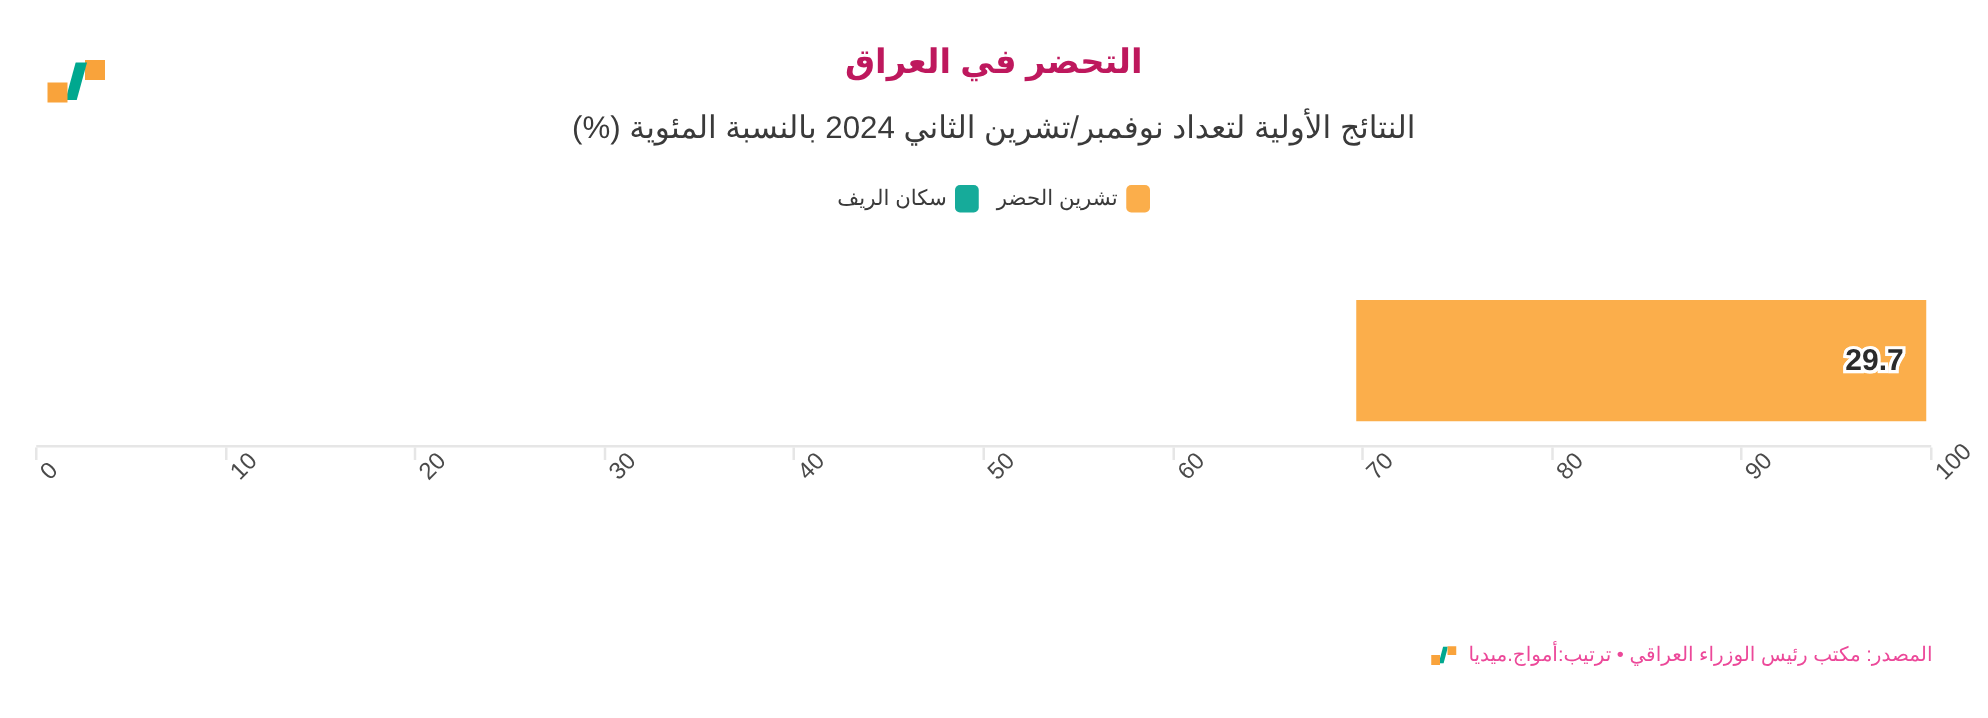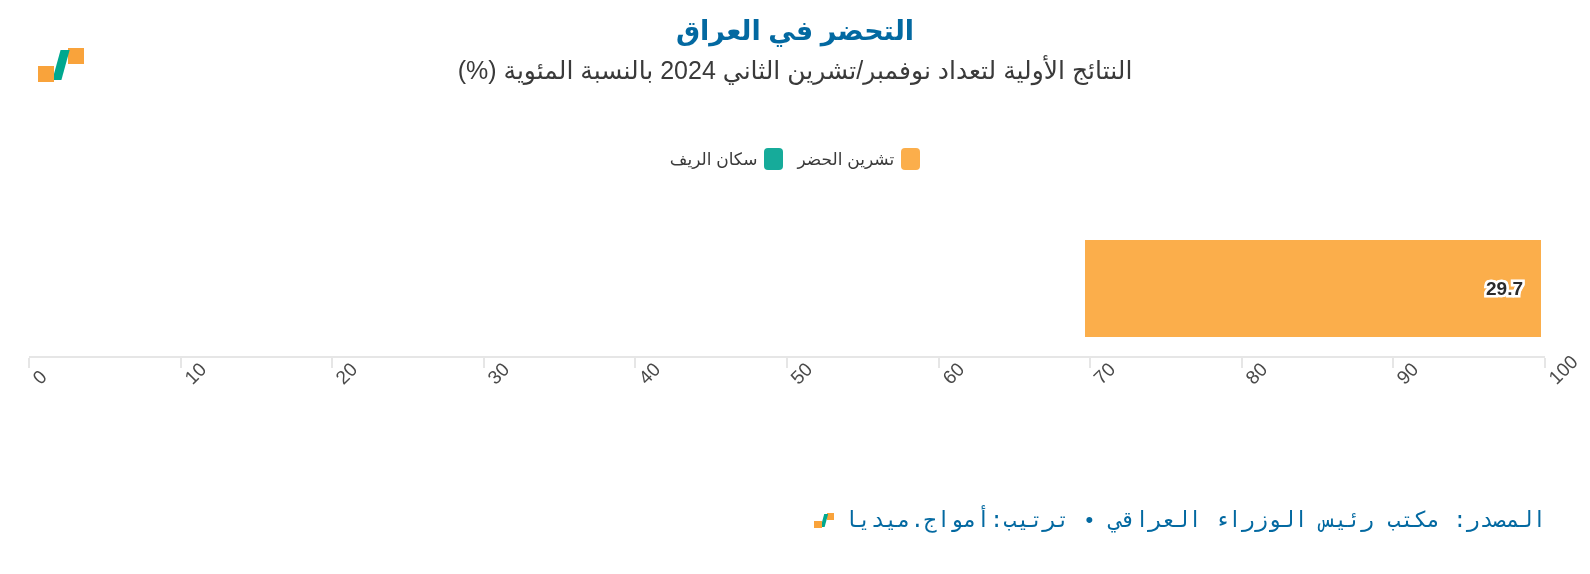--- a/index.html
+++ b/index.html
@@ -46,22 +46,22 @@
     position: absolute;
     left: 0;
     right: 0;
     top: 14px;
     text-align: center;
   }
   .chart-title {
     font-size: 27px;
     font-weight: bold;
     line-height: 1.32;
-    color: #0369a1;
-    margin: 0;
+    color: #be185d;
+    margin: 18px;
     letter-spacing: 0;
   }
   .chart-subtitle {
     font-size: 25px;
     font-weight: normal;
     line-height: 1.35;
     color: #3a3a3a;
     margin: 4px 0 0 0;
   }
 
@@ -120,21 +120,21 @@
   }
   .bar-seg {
     position: relative;
     height: 100%;
     box-sizing: border-box;
   }
   .bar-seg .seg-value {
     position: absolute;
     top: 50%;
     transform: translateY(-50%);
-    font-size: 19px;
+    font-size: 24px;
     font-weight: bold;
     color: #2b2b2b;
     direction: ltr;
     white-space: nowrap;
     paint-order: stroke fill;
     -webkit-text-stroke: 5px #ffffff;
     text-shadow:
       0 0 0 #fff,
       2px 0 0 #fff, -2px 0 0 #fff, 0 2px 0 #fff, 0 -2px 0 #fff,
       2px 2px 0 #fff, -2px 2px 0 #fff, 2px -2px 0 #fff, -2px -2px 0 #fff;
@@ -181,24 +181,23 @@
   .footer {
     position: absolute;
     right: 44px;
     bottom: 40px;
     display: flex;
     flex-direction: row;
     align-items: center;
     gap: 10px;
   }
   .footer-note {
-    font-size: 22px;
-    color: #0369a1;
-    white-space: nowrap;
-    font-family: Liberation Mono, monospace;
+    font-size: 16px;
+    color: #ec4899;
+    white-space: nowrap;
   }
   #footer-logo {
     position: relative;
     width: 20px;
     height: 15px;
     flex: none;
   }
 </style>
 </head>
 <body>

